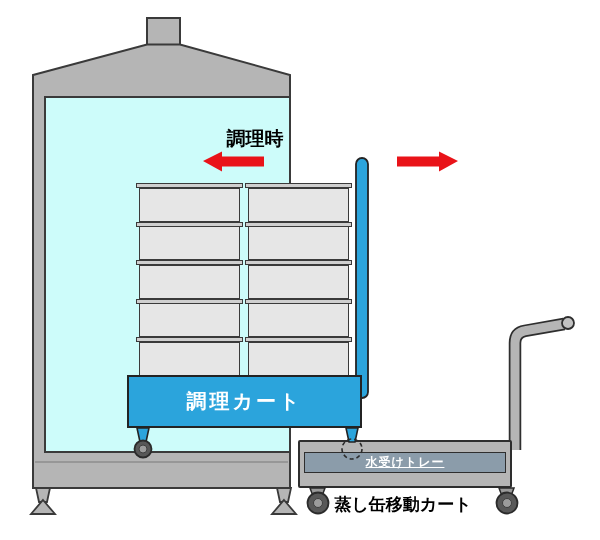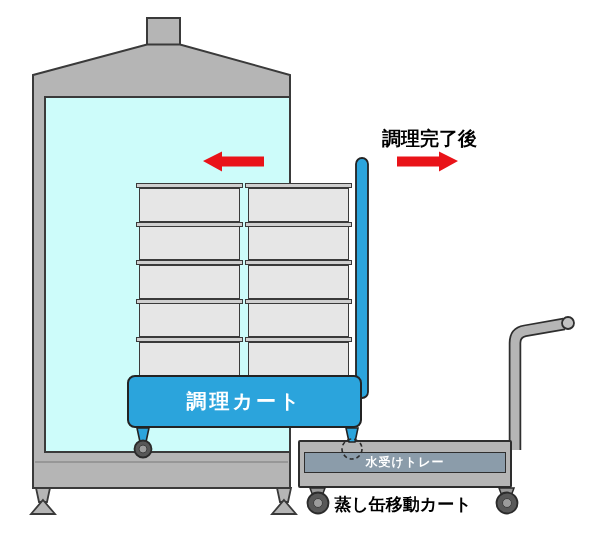--- a/index.html
+++ b/index.html
@@ -10,29 +10,29 @@
   #stage svg{position:absolute;left:0;top:0;width:600px;height:540px;}
   .lyr1{z-index:1;} .lyr2{z-index:2;} .lyr4{z-index:4;}
   .abs{position:absolute;box-sizing:border-box;}
 
   
   .tray{position:absolute;width:107px;height:38.5px;z-index:3;}
   .tray .rim{position:absolute;left:0;right:0;top:0;height:5px;background:#cfcfcf;border:1.5px solid #3a3a3a;box-sizing:border-box;}
   .tray .bin{position:absolute;left:3px;right:3px;top:4.5px;bottom:0;background:#e6e6e6;border:1.5px solid #3a3a3a;box-sizing:border-box;}
 
   
-  .cookcart{left:127px;top:375px;width:235px;height:53px;background:#2ba4dc;border:2px solid #232323;border-radius:8px;z-index:3;
+  .cookcart{left:127px;top:375px;width:235px;height:53px;background:#2ba4dc;border:2px solid #232323;border-radius:0;z-index:3;
     display:flex;align-items:center;justify-content:center;}
   .cookcart .lbl{color:#ffffff;font-weight:bold;font-size:20px;letter-spacing:3px;}
 
   
   .deck{left:298px;top:440px;width:214px;height:48px;background:#b5b5b5;border:2px solid #2e2e2e;border-radius:2px;z-index:3;}
   .band{left:304px;top:452px;width:202px;height:21px;background:#8b9caa;border:1.5px solid #2e2e2e;z-index:3;
     display:flex;align-items:center;justify-content:center;}
-  .band .lbl{color:#ffffff;font-weight:bold;font-size:12px;letter-spacing:1px;}
+  .band .lbl{color:#ffffff;font-weight:bold;font-size:12px;letter-spacing:1px;text-decoration:underline;}
 
   
   .caption{z-index:5;color:#000000;font-weight:600;text-align:center;white-space:nowrap;}
   .cap-during{left:205px;top:126px;width:100px;font-size:19px;}
   .cap-after{left:379px;top:126px;width:101px;font-size:19px;}
   .cap-transport{left:330px;top:493px;width:146px;font-size:17px;}
 </style>
 </head>
 <body>
 
@@ -116,16 +116,16 @@
     <polygon points="346,428 358,428 355,442 349,442" fill="#2ba4dc" stroke="#232323" stroke-width="1.6"></polygon>
     <circle cx="352" cy="449" r="10" fill="none" stroke="#2b2b2b" stroke-width="1.6" stroke-dasharray="4 3"></circle>
     <polygon points="310,488 325,488 322,496 313,496" fill="#9a9a9a" stroke="#2b2b2b" stroke-width="1.5"></polygon>
     <circle cx="318" cy="503" r="10.5" fill="#585858" stroke="#2b2b2b" stroke-width="1.8"></circle>
     <circle cx="318" cy="503" r="4.5" fill="#9c9c9c" stroke="#3f3f3f" stroke-width="1"></circle>
     <polygon points="499,488 514,488 511,496 502,496" fill="#9a9a9a" stroke="#2b2b2b" stroke-width="1.5"></polygon>
     <circle cx="507" cy="503" r="10.5" fill="#585858" stroke="#2b2b2b" stroke-width="1.8"></circle>
     <circle cx="507" cy="503" r="4.5" fill="#9c9c9c" stroke="#3f3f3f" stroke-width="1"></circle>
   </svg>
 
-  <div class="abs caption cap-after">調理完了後</div>
+  <div class="abs caption cap-during">調理時</div>
   <div class="abs caption cap-transport">蒸し缶移動カート</div>
 
 </div>
 
 </body></html>

